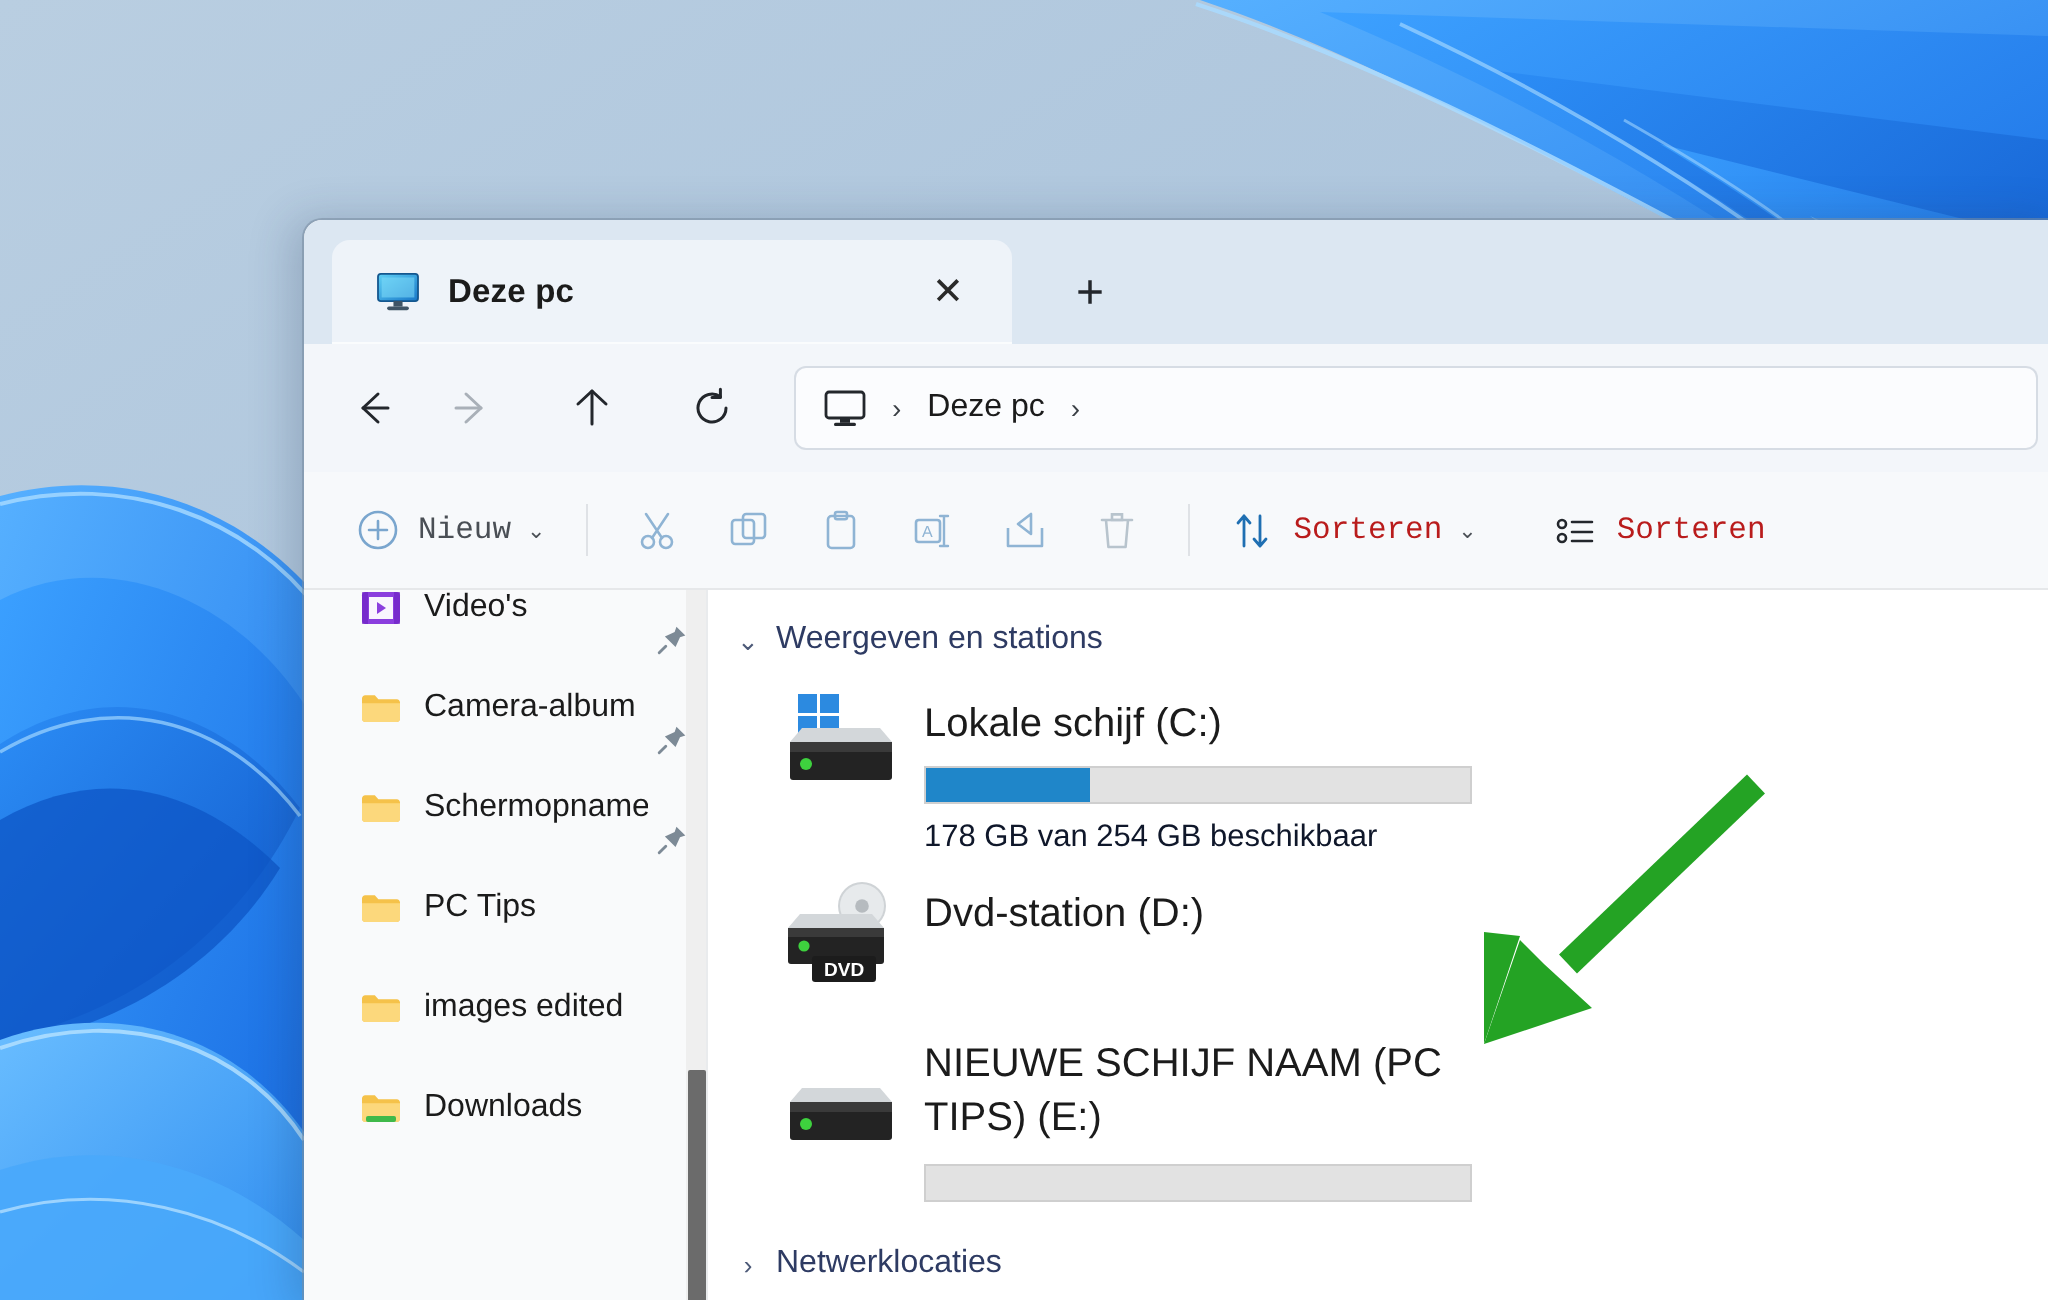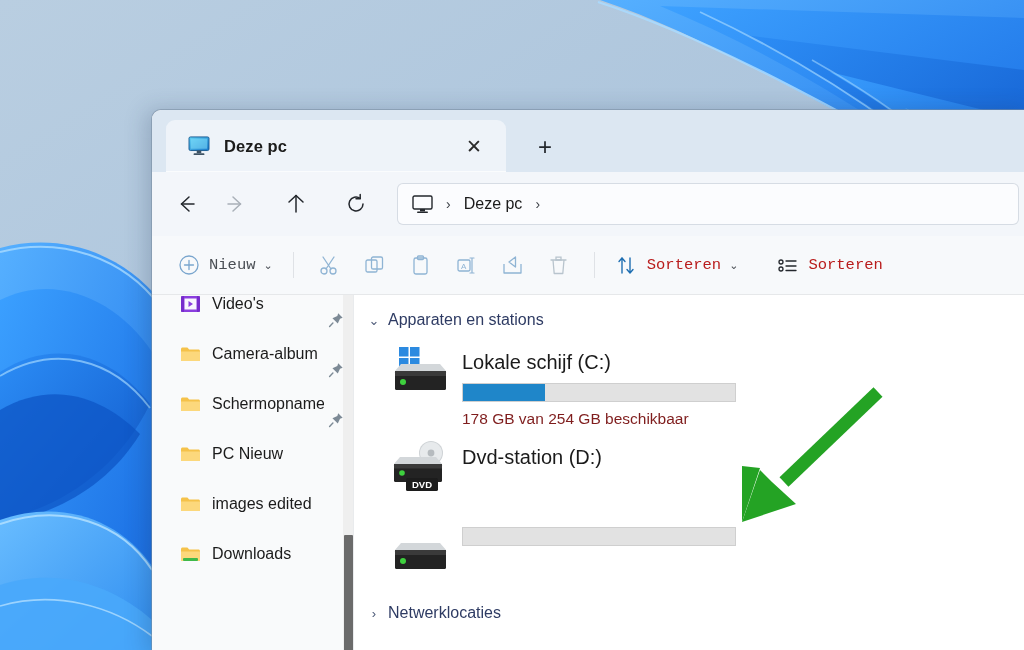--- a/index.html
+++ b/index.html
@@ -188,21 +188,21 @@
   .drive-icon { width: 66px; flex: none; position: relative; }
   .drive-info { margin-left: 8px; padding-top: 8px; }
   .drive-name { font-size: 20px; color: #1b1b1b; }
   .bar-outer {
     width: 272px; height: 17px;
     background: #e2e2e2;
     border: 1px solid #cfcfcf;
     margin-top: 9px;
   }
   .bar-fill { height: 100%; background: #1f86c9; }
-  .drive-sub { font-size: 15.5px; color: #7f1d1d; margin-top: 8px; }
+  .drive-sub { font-size: 15.5px; color: #0f172a; margin-top: 8px; }
 
   
   #arrow-layer {
     position: absolute; left: 0; top: 0;
     width: 1024px; height: 650px;
     pointer-events: none;
   }
 </style>
 </head>
 <body>
@@ -435,21 +435,21 @@
           <path d="M11.5 1.5 L16.5 6.5 L13.5 7.5 L11 13 L5 7 L10.5 4.5 Z" fill="#7d8a96"></path>
           <path d="M5.5 12.5 L1.8 16.2" stroke="#7d8a96" stroke-width="1.6" stroke-linecap="round"></path>
         </svg>
       </div>
 
       <div class="side-item">
         <svg width="21" height="18" viewBox="0 0 21 18">
           <path d="M1 4.2 C1 3.3 1.7 2.6 2.6 2.6 H7.4 L9.2 4.6 H18.4 C19.3 4.6 20 5.3 20 6.2 V14.4 C20 15.3 19.3 16 18.4 16 H2.6 C1.7 16 1 15.3 1 14.4 Z" fill="#f5c24a"></path>
           <path d="M1 6.6 H20 V14.4 C20 15.3 19.3 16 18.4 16 H2.6 C1.7 16 1 15.3 1 14.4 Z" fill="#fcd87c"></path>
         </svg>
-        <span class="side-label">PC Nieuw</span>
+        <span class="side-label">PC Tips</span>
       </div>
 
       <div class="side-item">
         <svg width="21" height="18" viewBox="0 0 21 18">
           <path d="M1 4.2 C1 3.3 1.7 2.6 2.6 2.6 H7.4 L9.2 4.6 H18.4 C19.3 4.6 20 5.3 20 6.2 V14.4 C20 15.3 19.3 16 18.4 16 H2.6 C1.7 16 1 15.3 1 14.4 Z" fill="#f5c24a"></path>
           <path d="M1 6.6 H20 V14.4 C20 15.3 19.3 16 18.4 16 H2.6 C1.7 16 1 15.3 1 14.4 Z" fill="#fcd87c"></path>
         </svg>
         <span class="side-label">images edited</span>
       </div>
 
@@ -466,21 +466,21 @@
       <div class="side-scroll">
         <div class="side-thumb"></div>
       </div>
       <div class="side-divider"></div>
     </div>
 
     <div class="content">
 
       <div class="group-header">
         <span class="chev">⌄</span>
-        <span class="group-title">Apparaten en stations</span>
+        <span class="group-title">Weergeven en stations</span>
       </div>
 
       <div class="drive-row">
         <div class="drive-icon">
           <svg width="62" height="58" viewBox="0 0 62 58">
             <rect x="11" y="4" width="9.5" height="9.5" fill="#2c8ae0"></rect>
             <rect x="22" y="4" width="9.5" height="9.5" fill="#2c8ae0"></rect>
             <rect x="11" y="15" width="9.5" height="9.5" fill="#2c8ae0"></rect>
             <rect x="22" y="15" width="9.5" height="9.5" fill="#2c8ae0"></rect>
             <path d="M7 28 L13 21 H52 L58 28 Z" fill="#d3d7da"></path>
@@ -520,20 +520,21 @@
       <div class="drive-row" style="margin-top:18px">
         <div class="drive-icon" style="padding-top:18px">
           <svg width="62" height="42" viewBox="0 0 62 42">
             <path d="M7 14 L13 7 H52 L58 14 Z" fill="#d3d7da"></path>
             <rect x="7" y="14" width="51" height="19" rx="1.5" fill="#232323"></rect>
             <rect x="7" y="14" width="51" height="5" fill="#3a3a3a"></rect>
             <circle cx="15" cy="25" r="3" fill="#3ed13e"></circle>
           </svg>
         </div>
         <div class="drive-info" style="padding-top:0">
+          <div class="drive-name" style="max-width:300px; line-height:1.35">NIEUWE SCHIJF NAAM (PC TIPS) (E:)</div>
           <div class="bar-outer">
             <div class="bar-fill" id="bar-e" style="width: 0%;"></div>
           </div>
         </div>
       </div>
 
       <div class="group-header" style="margin-top:14px">
         <span class="chev">›</span>
         <span class="group-title">Netwerklocaties</span>
       </div>

